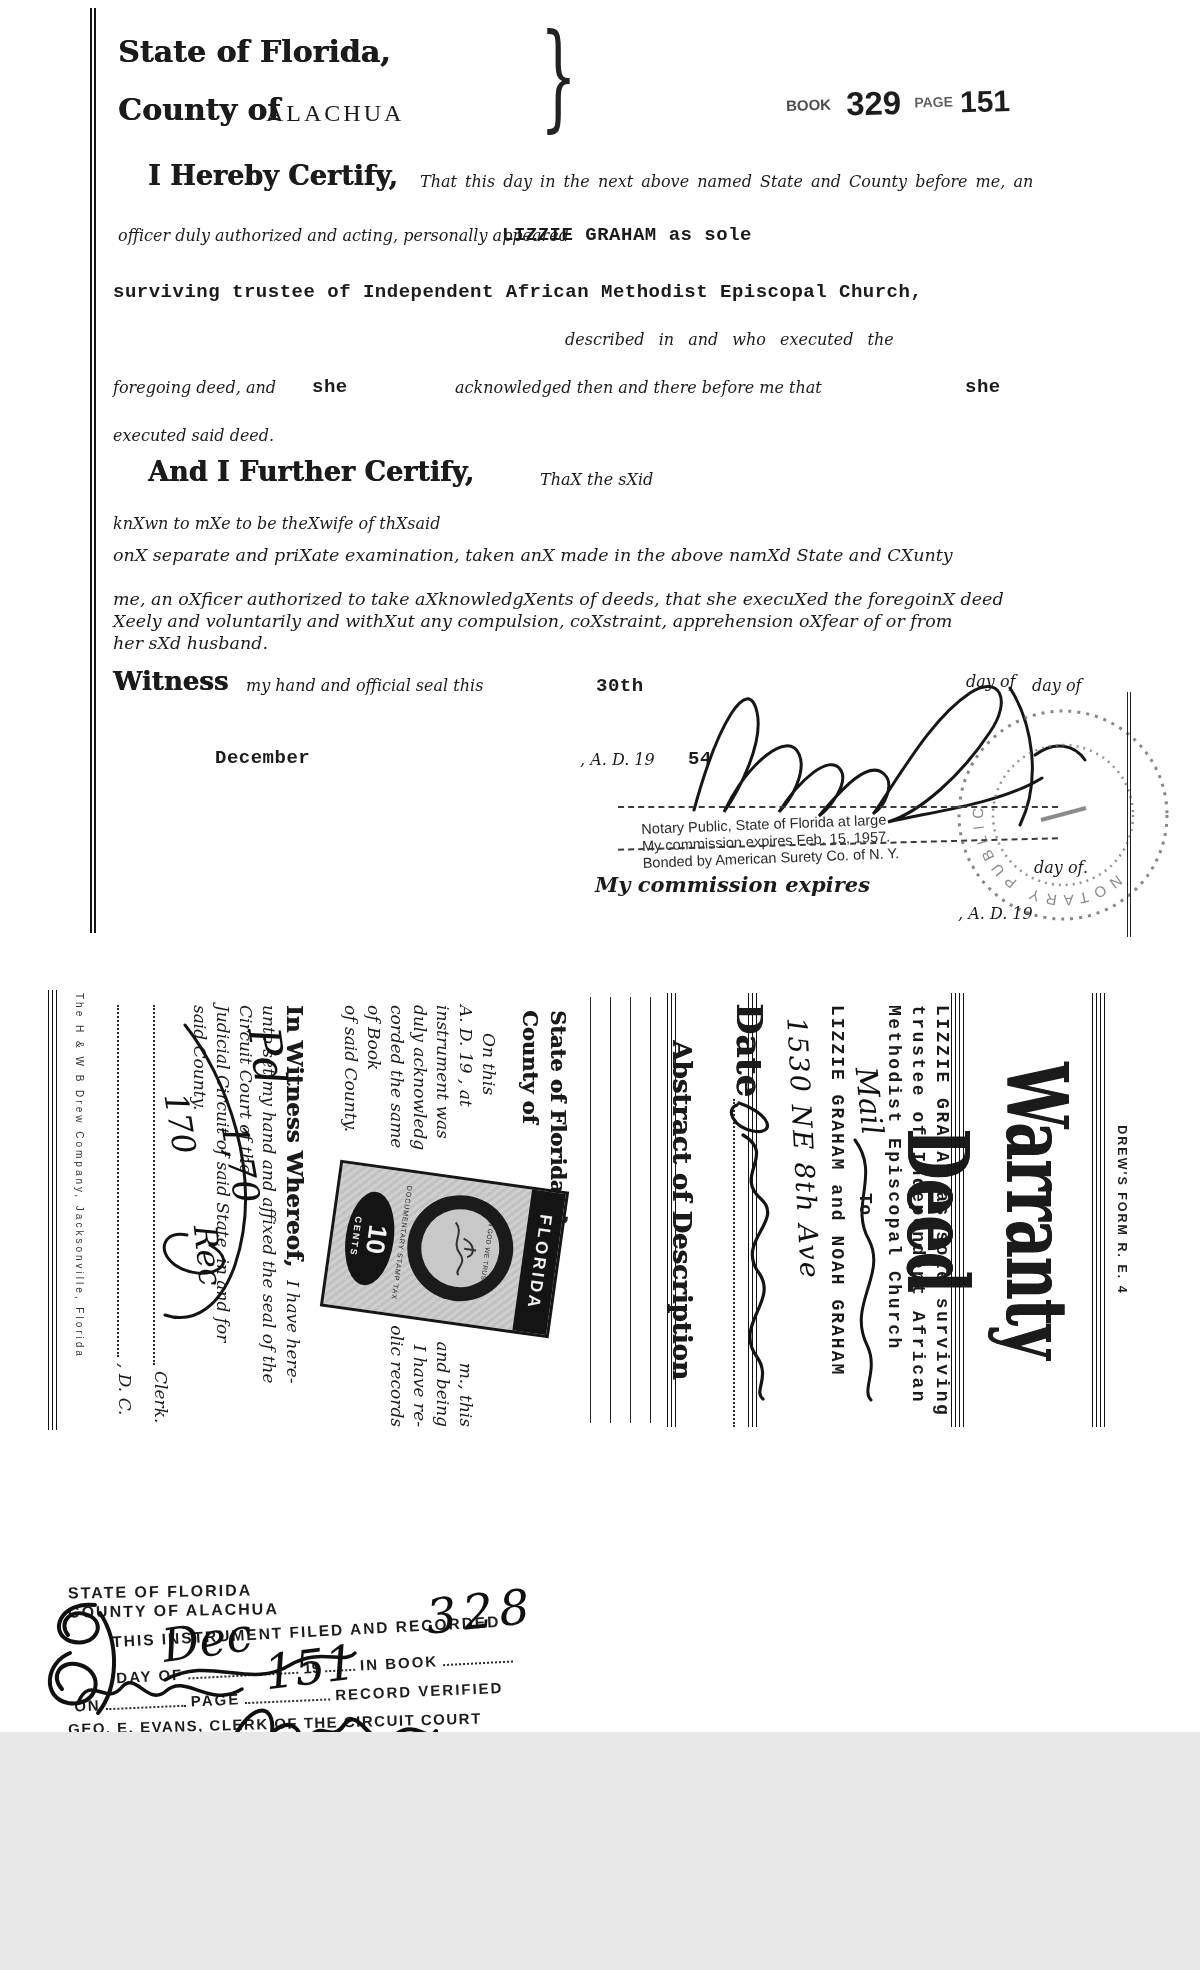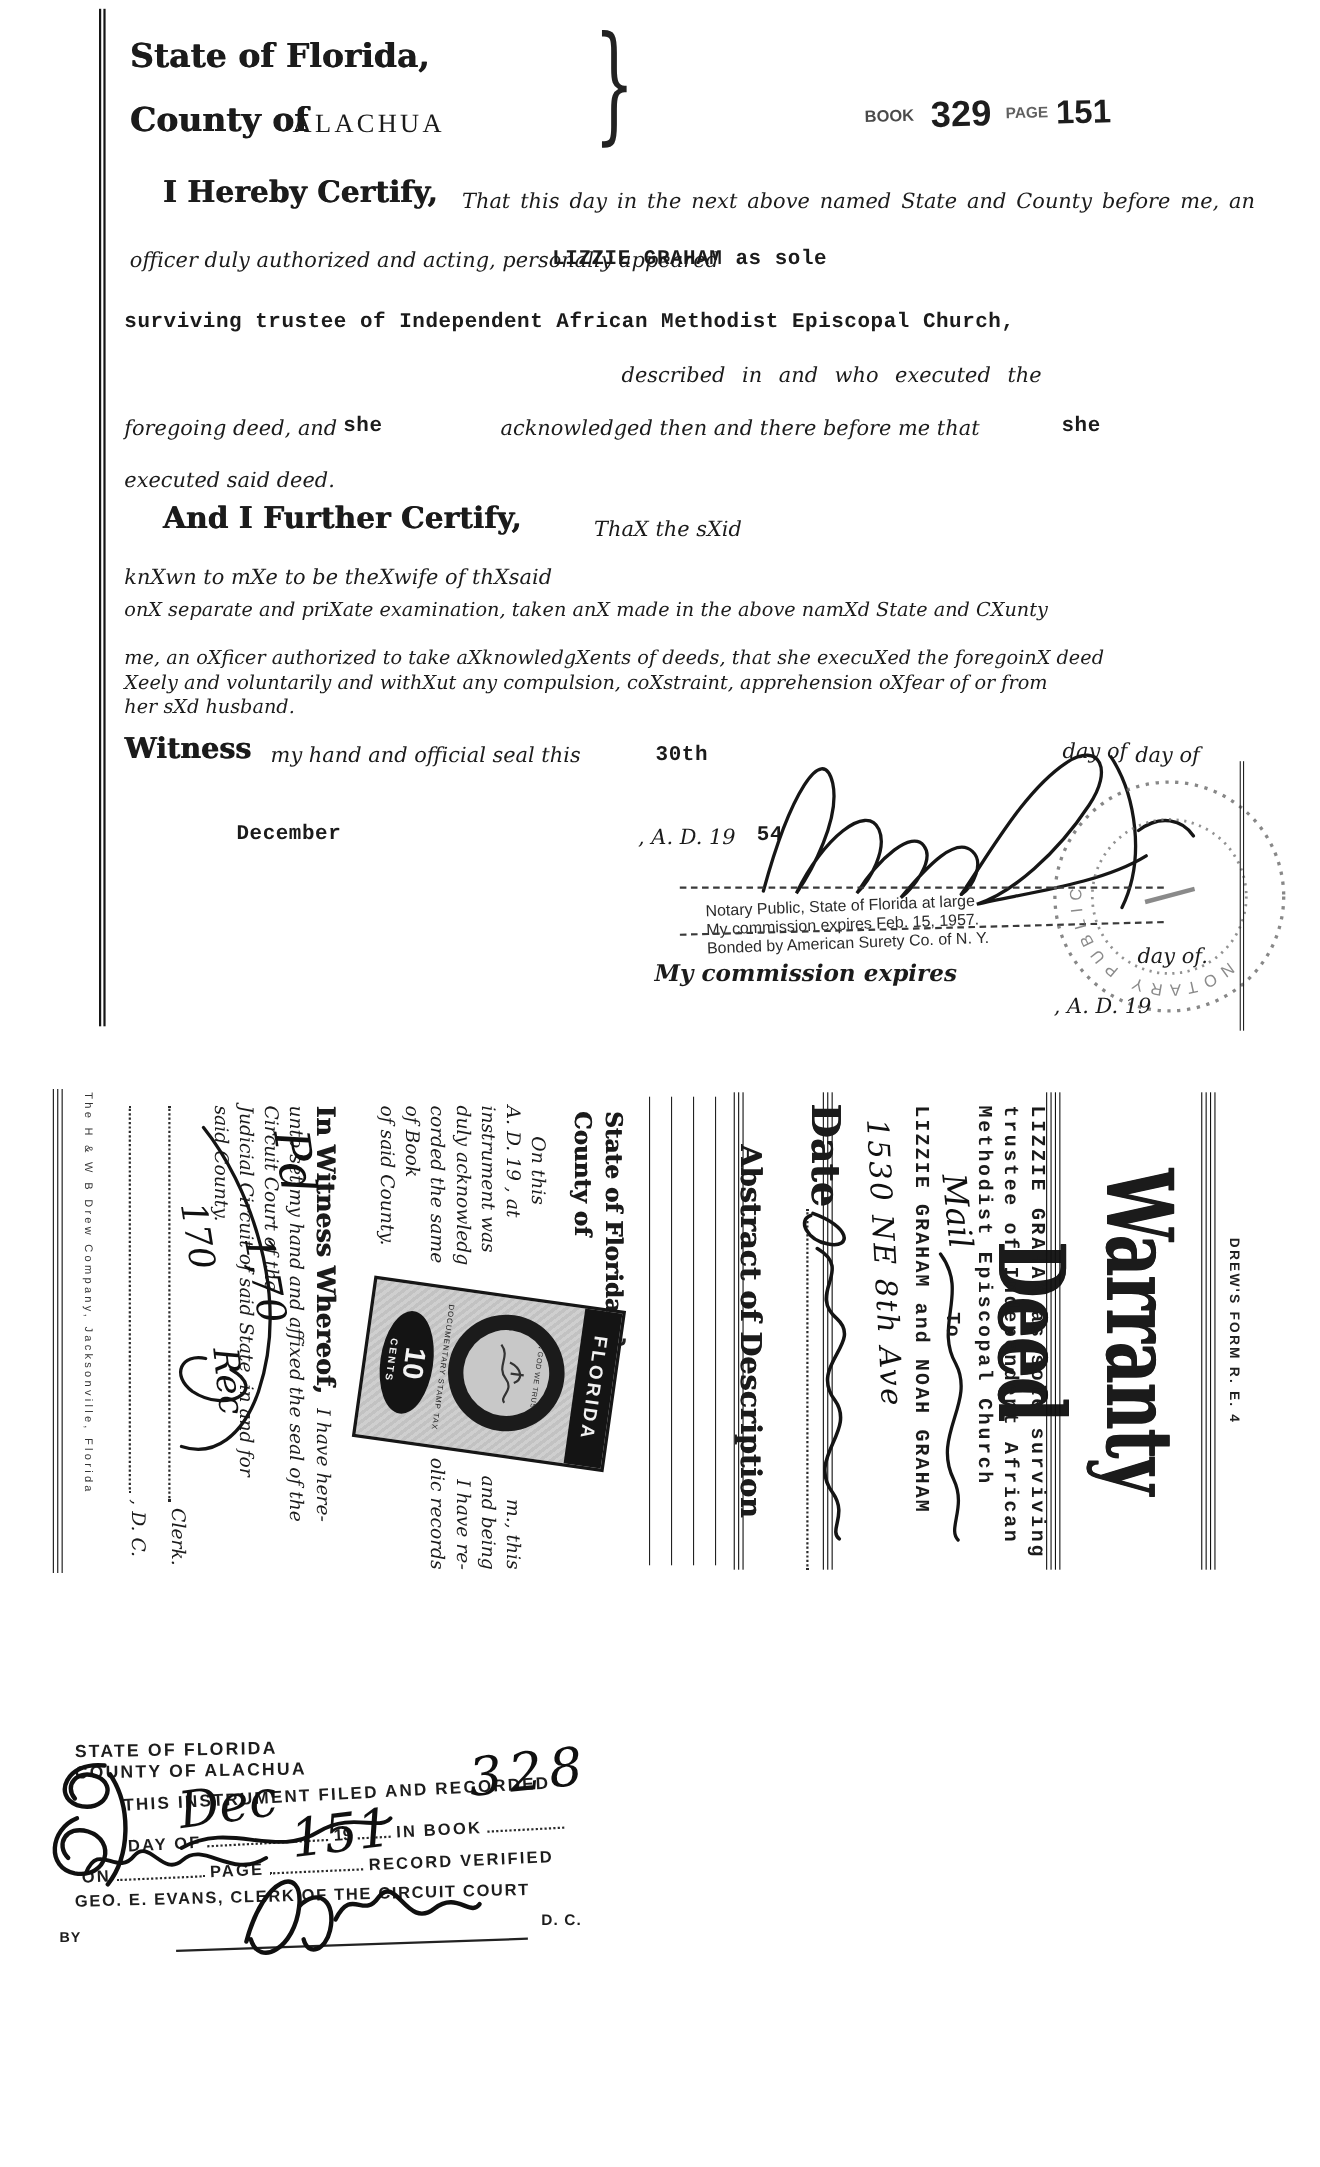--- a/index.html
+++ b/index.html
@@ -1,21 +1,21 @@
 <!DOCTYPE html>
 <html><head>
 <meta charset="utf-8">
 <style>
   html,body{margin:0;padding:0;background:#e8e8e8;}
-  .page{position:relative;width:1200px;height:1970px;background:#ffffff;overflow:hidden;
+  .page{position:relative;width:1200px;height:1732px;background:#ffffff;overflow:hidden;
         font-family:"DejaVu Serif",serif;color:#1b1b1b;}
   .abs{position:absolute;}
   
   .bl{font-family:"DejaVu Serif",serif;font-weight:700;text-shadow:.6px 0 0 currentColor;}
-  .it{font-family:"DejaVu Serif",serif;font-style:italic;font-size:19px;}
+  .it{font-family:"DejaVu Serif",serif;font-style:italic;font-size:16px;}
   .itb{font-family:"DejaVu Serif",serif;font-style:italic;font-weight:700;}
   .tw{font-family:"Liberation Mono","DejaVu Sans Mono",monospace;font-weight:700;font-size:19px;letter-spacing:.5px;}
   .stampf{font-family:"Liberation Sans","DejaVu Sans",sans-serif;font-weight:700;color:#1d1d1d;}
   .hand{font-family:"DejaVu Serif",serif;font-style:italic;color:#101010;}
   .dotlead{border-bottom:2px dotted #2a2a2a;}
   .dashline{border-top:2px dashed #3a3a3a;}
   .rules4{border-top:1.5px solid #111;border-bottom:1.5px solid #111;height:11px;position:relative;}
   .rules4::before,.rules4::after{content:"";position:absolute;left:0;right:0;border-top:1px solid #111;}
   .rules4::before{top:3px}.rules4::after{bottom:3px}
   .rules3{border-top:1.5px solid #111;border-bottom:1px solid #111;height:7px;position:relative;}

